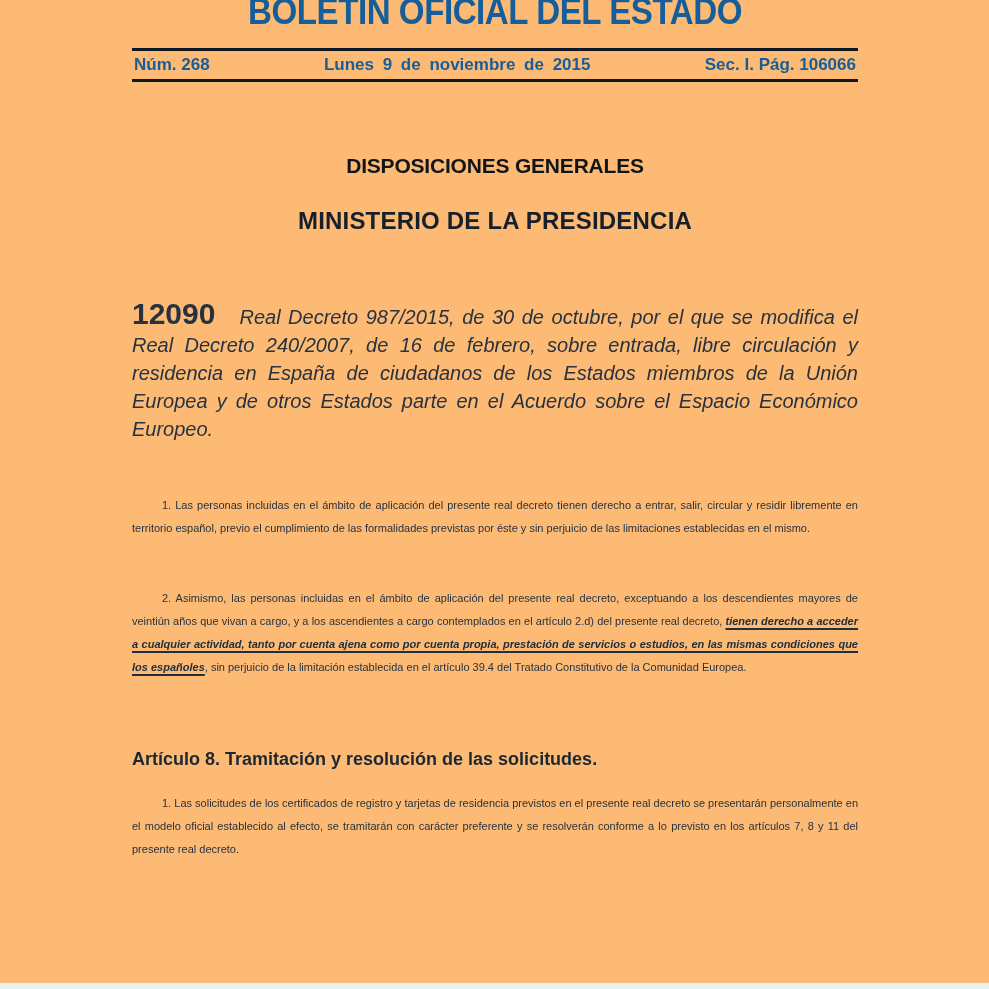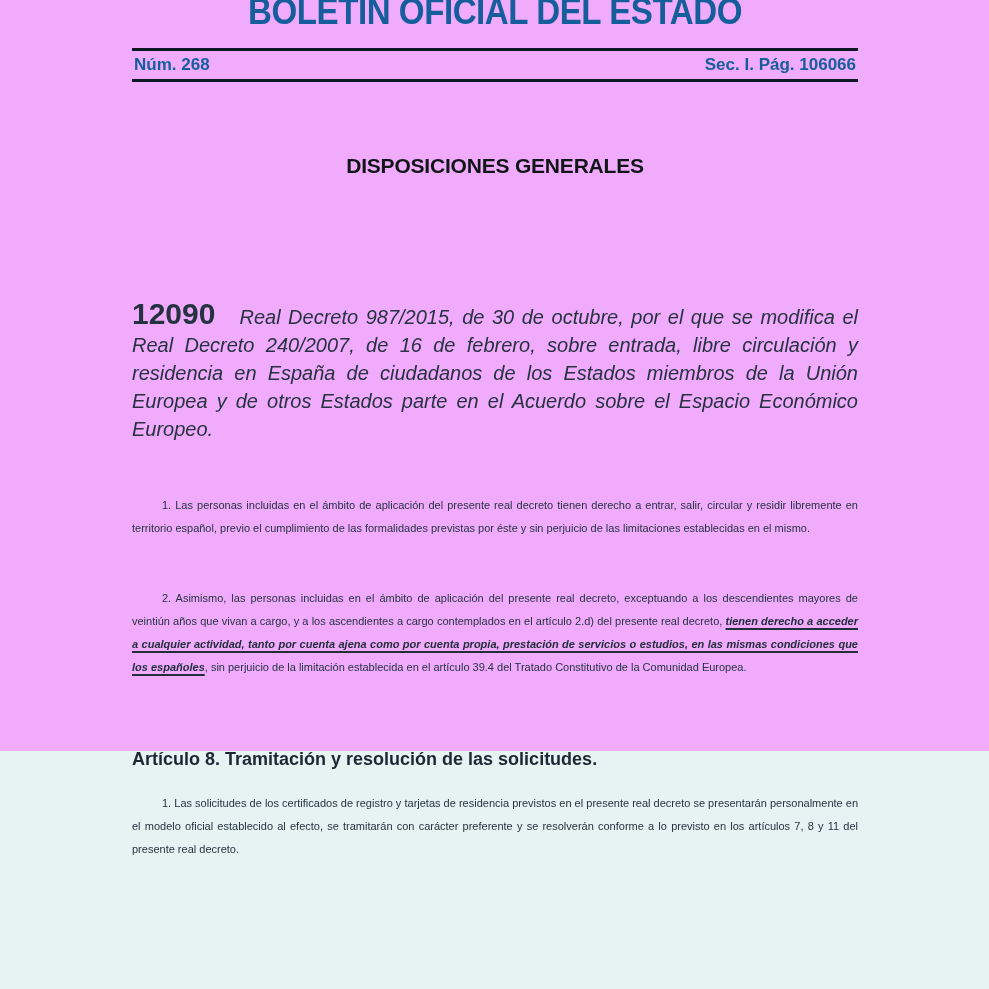--- a/index.html
+++ b/index.html
@@ -4,22 +4,22 @@
 <style>
   html, body { margin: 0; padding: 0; }
   body {
     width: 989px; height: 989px;
     background: #e6f3f2;
     font-family: "Liberation Sans", sans-serif;
     overflow: hidden;
   }
   .page {
     position: relative;
-    width: 989px; height: 751px;
-    background: #f0abfc;
+    width: 989px; height: 983px;
+    background: #fdba74;
   }
   .content {
     position: absolute;
     left: 132px; top: 0;
     width: 726px; height: 989px;
   }
   .abs { position: absolute; left: 0; right: 0; }
 
   
   .masthead {
@@ -114,27 +114,29 @@
 
 <div class="page">
   <div class="content">
 
     <div class="abs masthead">BOLETÍN OFICIAL DEL ESTADO</div>
 
     <div class="abs rule rule-top"></div>
 
     <div class="abs meta-row">
       <span class="meta-issue">Núm. 268</span>
+      <span class="meta-date">Lunes 9 de noviembre de 2015</span>
       <span class="meta-page">Sec. I. Pág. 106066</span>
     </div>
 
     <div class="abs rule rule-bottom"></div>
 
     <div class="abs section-title">DISPOSICIONES GENERALES</div>
 
+    <div class="abs ministry">MINISTERIO DE LA PRESIDENCIA</div>
 
     <p class="abs item">
       <span class="item-number">12090</span><span class="item-title">Real Decreto 987/2015, de 30 de octubre, por el que se modifica el Real Decreto 240/2007, de 16 de febrero, sobre entrada, libre circulación y residencia en España de ciudadanos de los Estados miembros de la Unión Europea y de otros Estados parte en el Acuerdo sobre el Espacio Económico Europeo.</span>
     </p>
 
 
     <p class="abs body-p a3-p1">1. Las personas incluidas en el ámbito de aplicación del presente real decreto tienen derecho a entrar, salir, circular y residir libremente en territorio español, previo el cumplimiento de las formalidades previstas por éste y sin perjuicio de las limitaciones establecidas en el mismo.</p>
 
     <p class="abs body-p a3-p2">
       <span>2. Asimismo, las personas incluidas en el ámbito de aplicación del presente real decreto, exceptuando a los descendientes mayores de veintiún años que vivan a cargo, y a los ascendientes a cargo contemplados en el artículo 2.d) del presente real decreto, </span><span class="emphasis">tienen derecho a acceder a cualquier actividad, tanto por cuenta ajena como por cuenta propia, prestación de servicios o estudios, en las mismas condiciones que los españoles</span><span>, sin perjuicio de la limitación establecida en el artículo 39.4 del Tratado Constitutivo de la Comunidad Europea.</span>

